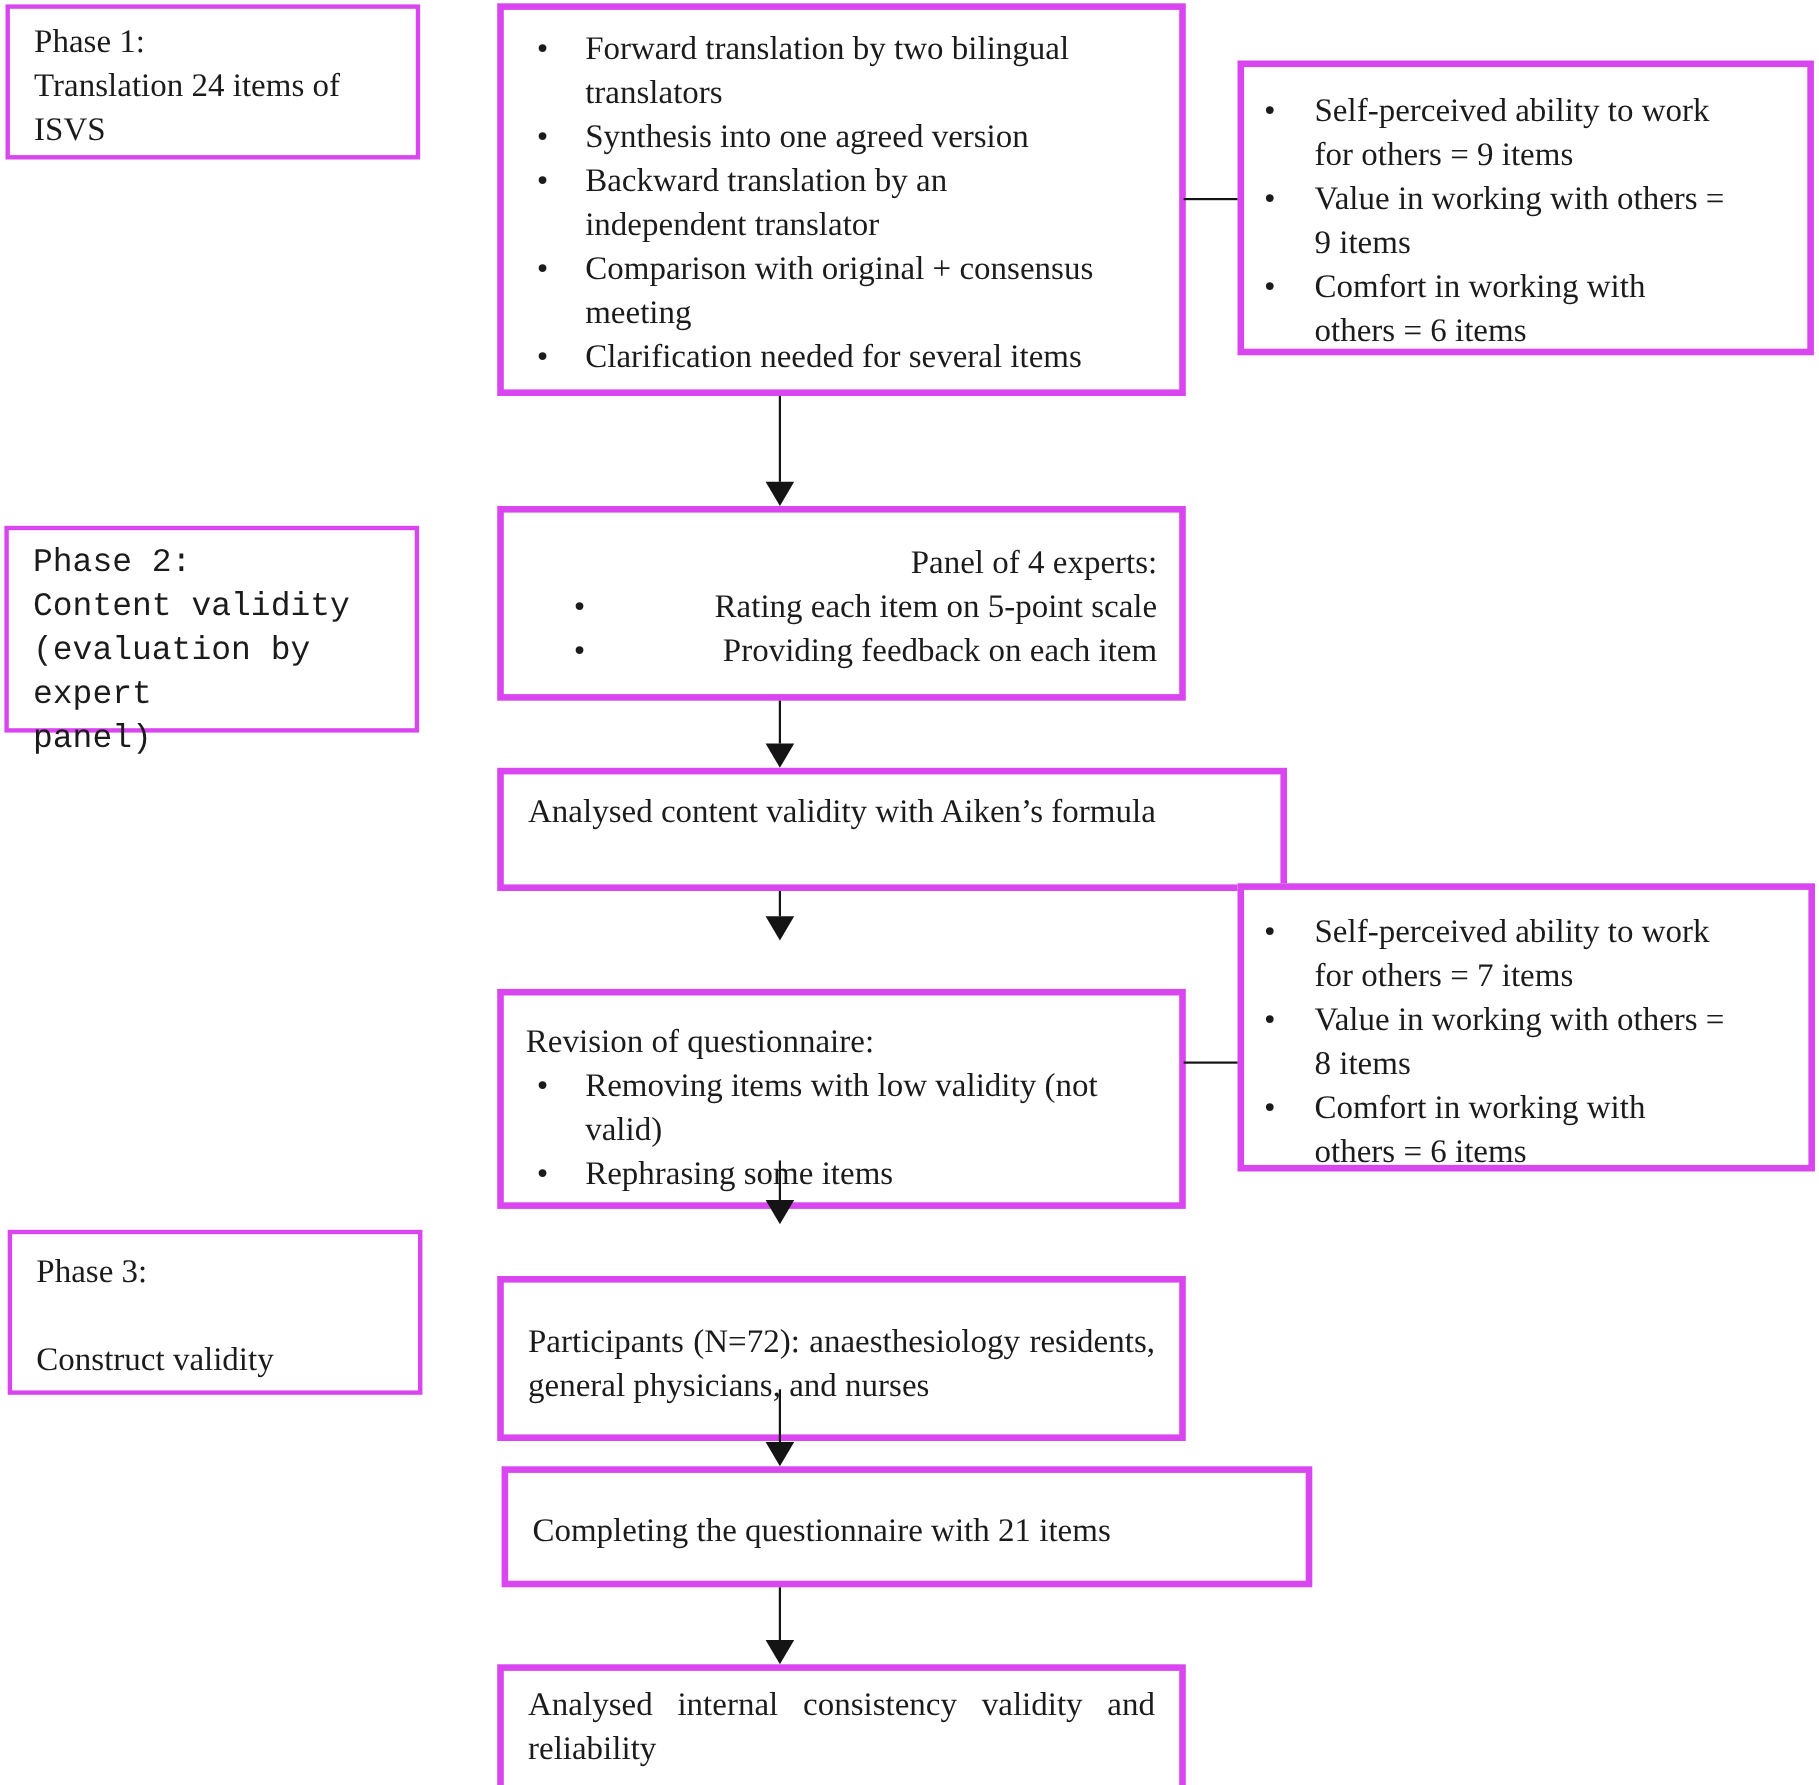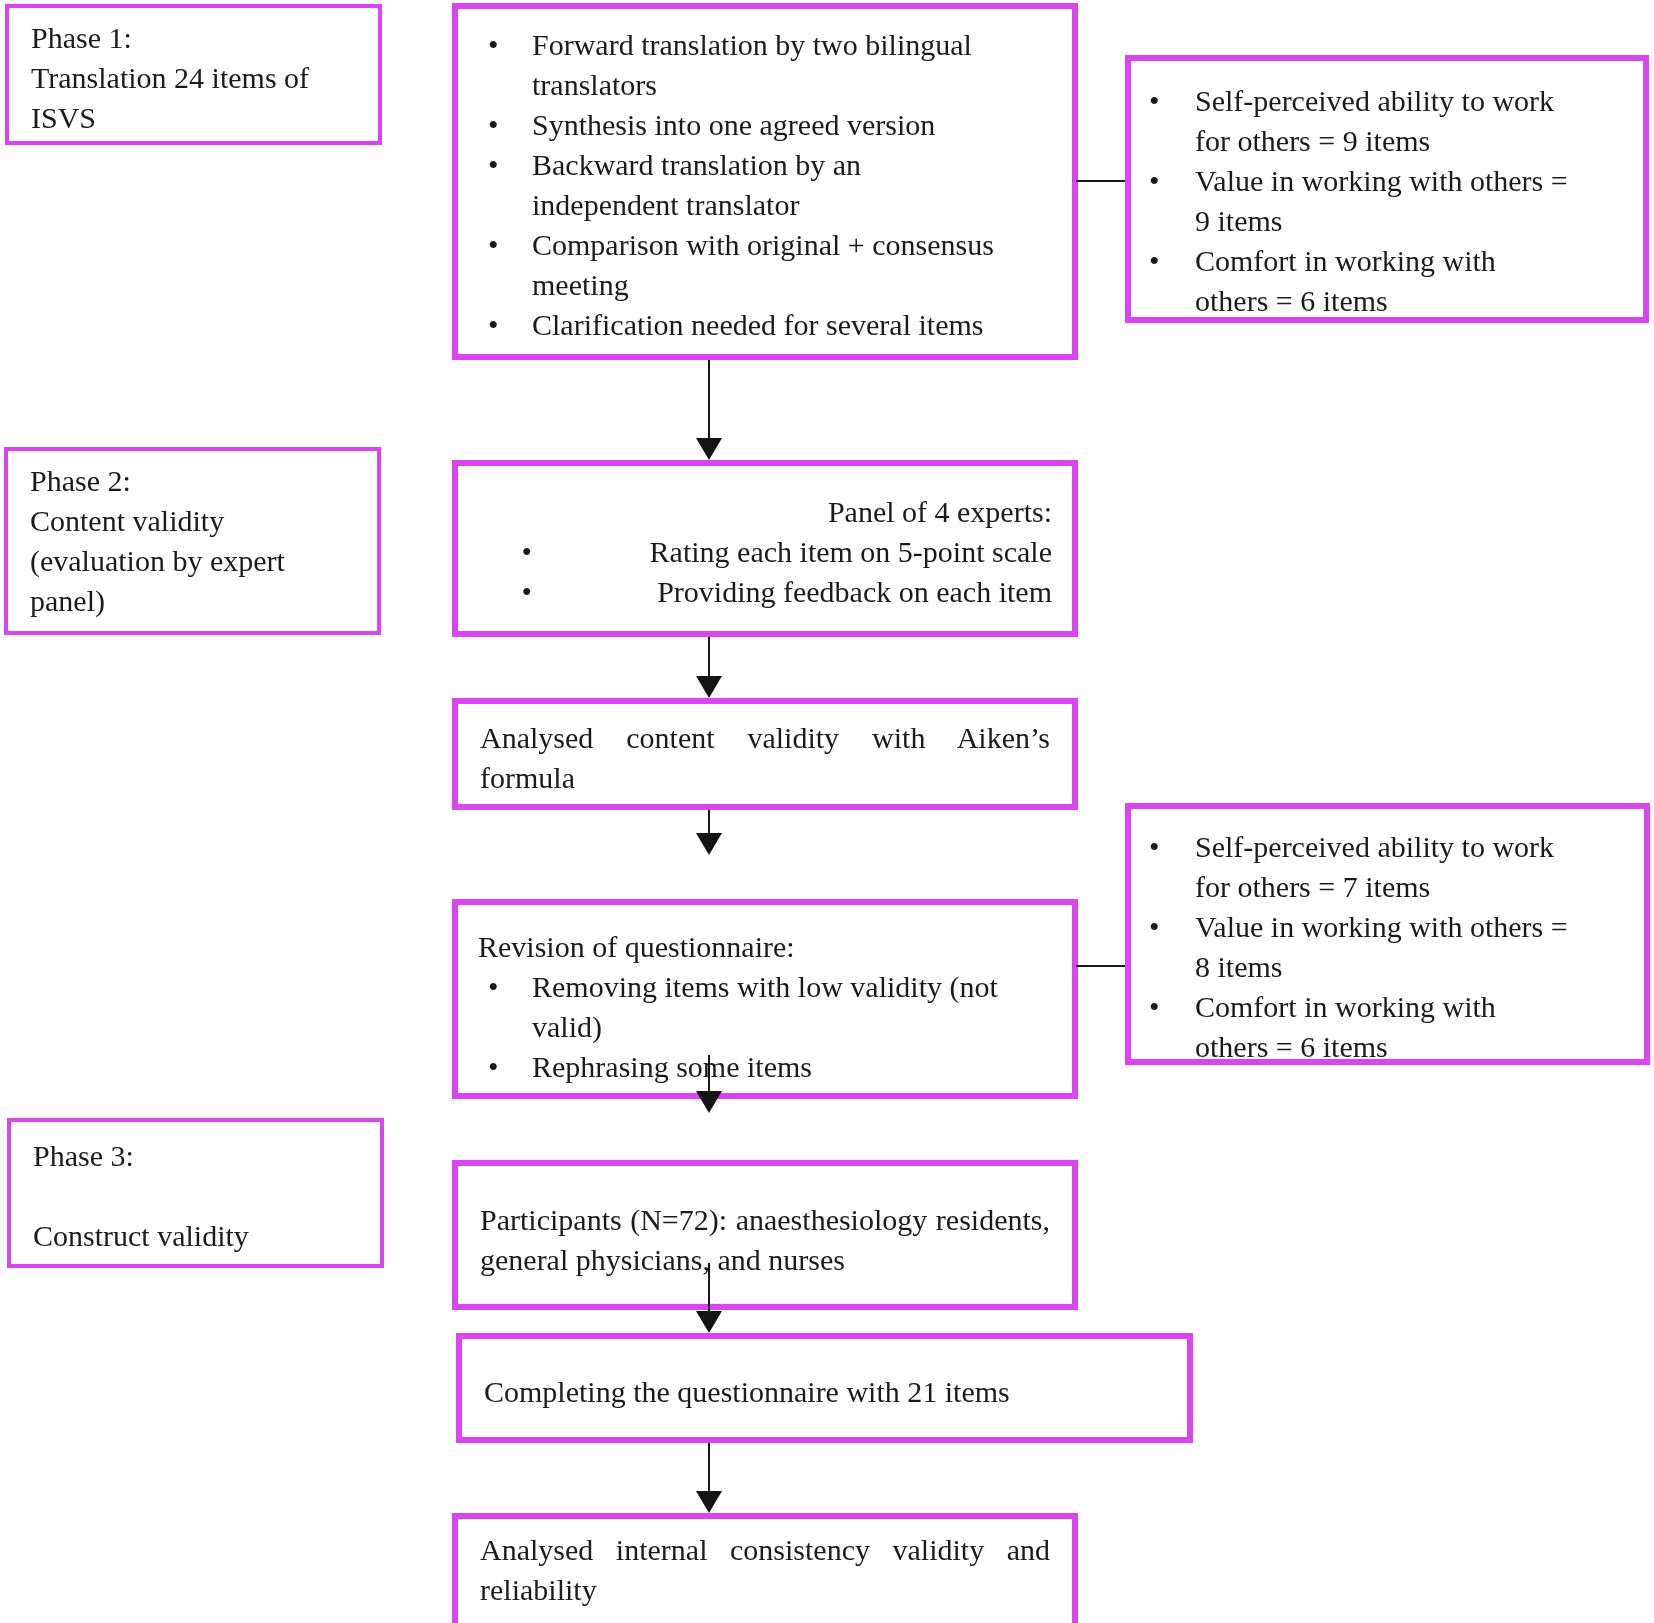--- a/index.html
+++ b/index.html
@@ -56,21 +56,21 @@
 <body>
 
 <div class="canvas">
 
   <div class="box phase" style="left:5px; top:4px; width:377px; height:141px;">
     <div>Phase 1:</div>
     <div>Translation 24 items of</div>
     <div>ISVS</div>
   </div>
 
-  <div class="box phase" style="left:4px; top:447px; width:377px; height:188px;">
+  <div class="box phase" style="left:4px; top:478px; width:377px; height:188px;font-family:Liberation Mono, monospace;">
     <div>Phase 2:</div>
     <div>Content validity</div>
     <div>(evaluation by expert</div>
     <div>panel)</div>
   </div>
 
   <div class="box phase" style="left:7px; top:1118px; width:377px; height:150px; padding-top:14px;">
     <div>Phase 3:</div>
     <div class="gap-line"></div>
     <div>Construct validity</div>
@@ -107,21 +107,21 @@
     <div class="brow">
       <span class="bdot">•</span>
       <div class="btext">Rating each item on 5-point scale</div>
     </div>
     <div class="brow">
       <span class="bdot">•</span>
       <div class="btext">Providing feedback on each item</div>
     </div>
   </div>
 
-  <div class="box" style="left:452px; top:698px; width:626px; height:112px; padding:14px 22px;">
+  <div class="box" style="left:452px; top:698px; width:718px; height:112px; padding:14px 22px;">
     <div class="justify">Analysed content validity with Aiken’s formula</div>
   </div>
 
   <div class="box pad" style="left:452px; top:855px; width:626px; height:200px; padding-top:22px;margin-top:44px;">
     <div>Revision of questionnaire:</div>
     <div class="brow">
       <span class="bdot">•</span>
       <div class="btext">Removing items with low validity (not
 valid)</div>
     </div>

